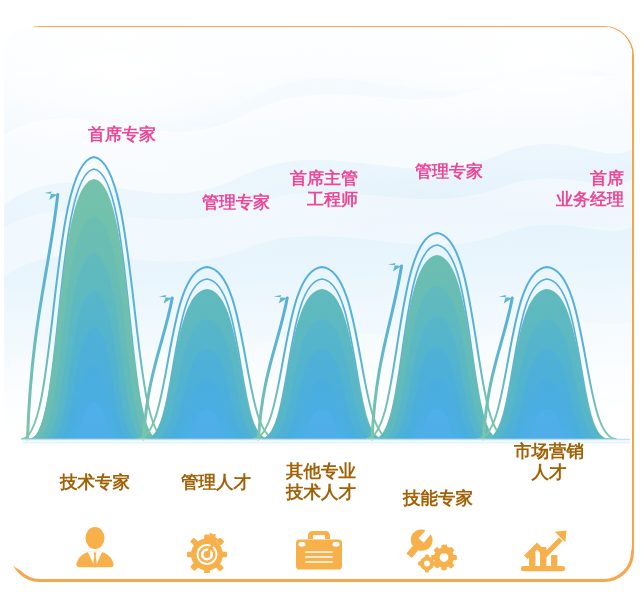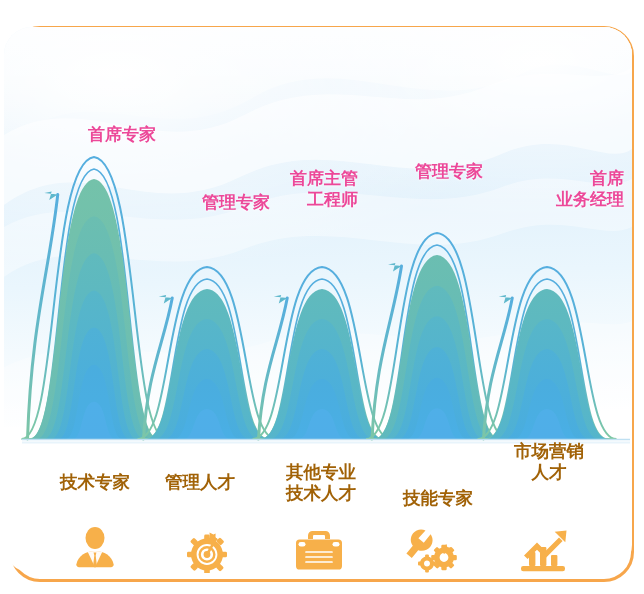--- a/index.html
+++ b/index.html
@@ -175,22 +175,22 @@
       <div class="toplabel" style="left:146px;top:166px;width:120px;">管理专家</div>
       <div class="toplabel" style="left:234px;top:142px;width:120px;">首席主管
 工程师</div>
       <div class="toplabel" style="left:361px;top:135px;width:118px;">管理专家</div>
       <div class="toplabel" style="left:492px;top:142px;width:128px;">首席
 业务经理</div>
     </div>
 
     <div>
       <div class="botlabel" style="left:30px;top:445px;width:122px;">技术专家</div>
-      <div class="botlabel" style="left:136px;top:445px;width:120px;">管理人才</div>
-      <div class="botlabel" style="left:256px;top:435px;width:122px;">其他专业
+      <div class="botlabel" style="left:152px;top:445px;width:120px;">管理人才</div>
+      <div class="botlabel" style="left:256px;top:435px;width:122px;font-family:Liberation Mono, monospace;">其他专业
 技术人才</div>
       <div class="botlabel" style="left:373px;top:461px;width:122px;">技能专家</div>
       <div class="botlabel" style="left:484px;top:414px;width:122px;">市场营销
 人才</div>
     </div>
 
     <div>
 
       <svg class="boticon" style="left:63px;top:498px;" viewBox="0 0 56 50">
         <g fill="#F7B04A">

